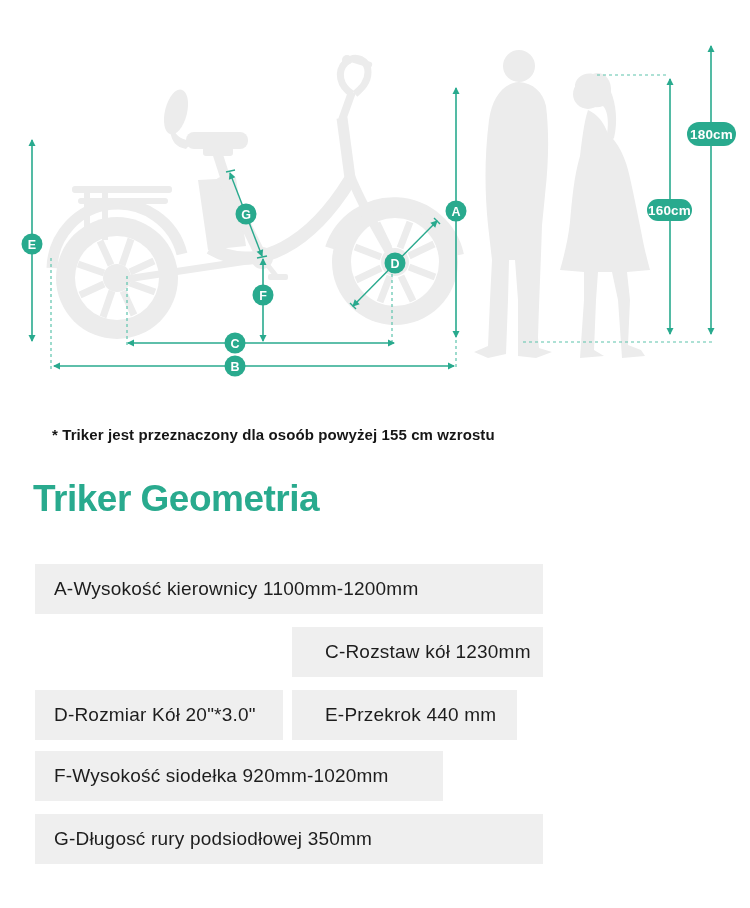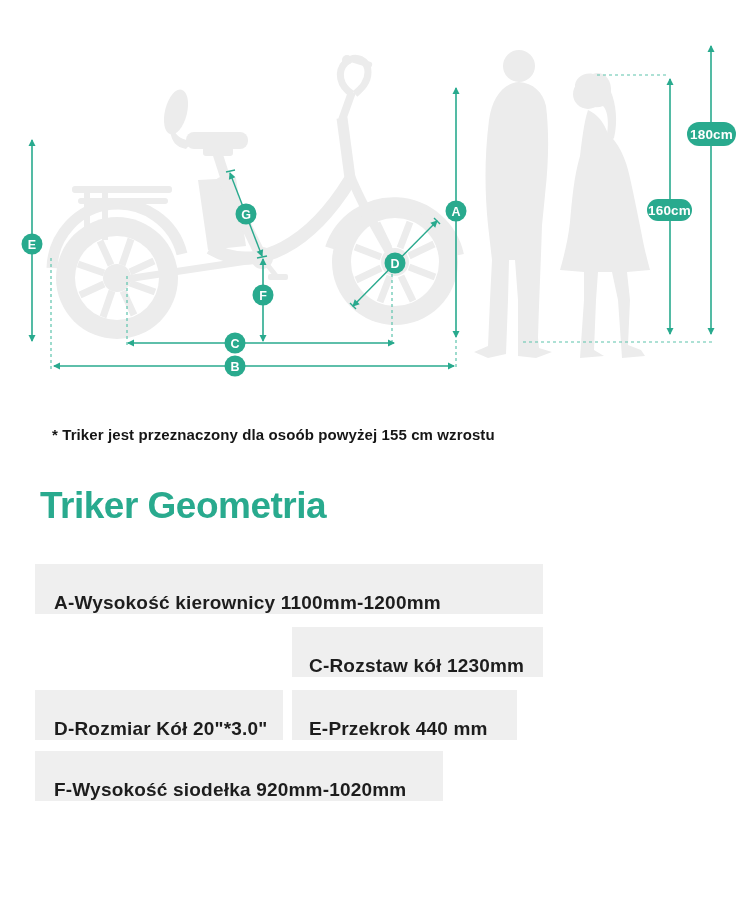--- a/index.html
+++ b/index.html
@@ -28,24 +28,24 @@
   .note{
     position:absolute;left:45px;top:426px;font-size:15px;font-weight:700;
     color:#161616;letter-spacing:.1px;margin-left:7px;
   }
   .title{
     position:absolute;left:33px;top:478px;font-size:37px;font-weight:700;
     color:var(--accent,#29aa8e);letter-spacing:-.5px;
   }
   .spec{
     position:absolute;background:var(--box_bg,#efefef);
-    display:flex;align-items:flex-end;padding-left:19px;
-    font-size:19px;font-weight:700;color:var(--text,#1d1d1d);letter-spacing:.2px;
-  }
-  .spec.right{padding-left:17px;}
+    display:flex;align-items:center;padding-left:19px;
+    font-size:19px;font-weight:400;color:var(--text,#1d1d1d);letter-spacing:.2px;
+  }
+  .spec.right{padding-left:33px;}
 </style>
 </head>
 <body>
 
 <div class="page">
 
   <svg class="diagram-svg" width="750" height="420" viewBox="0 0 750 420">
     <defs>
       <marker id="ah" markerWidth="8" markerHeight="8" refX="6.5" refY="4" orient="auto-start-reverse" markerUnits="userSpaceOnUse" viewBox="0 0 8 8">
         <path d="M0.5,0.5 L7.5,4 L0.5,7.5 Z" fill="#29aa8e"></path>
@@ -206,35 +206,38 @@
 
     <g>
       <line class="dim" x1="711" y1="46" x2="711" y2="334" marker-start="url(#ah)" marker-end="url(#ah)"></line>
       <rect class="badge" x="687" y="122" width="49" height="24" rx="12"></rect>
       <text class="pill-t" x="711.5" y="138.5">180cm</text>
     </g>
   </svg>
 
   <div class="note">* Triker jest przeznaczony dla osoób powyżej 155 cm wzrostu</div>
 
-  <h1 class="title" style="margin:7px">Triker Geometria</h1>
+  <h1 class="title" style="margin:0">Triker Geometria</h1>
 
   <div class="spec" style="left:35px;top:564px;width:508px;height:50px">
     <span>A-Wysokość kierownicy 1100mm-1200mm</span>
   </div>
 
   <div class="spec right" style="left:292px;top:627px;width:251px;height:50px">
     <span>C-Rozstaw kół  1230mm</span>
   </div>
 
   <div class="spec" style="left:35px;top:690px;width:248px;height:50px">
     <span>D-Rozmiar Kół 20"*3.0"</span>
   </div>
   <div class="spec right" style="left:292px;top:690px;width:225px;height:50px">
     <span>E-Przekrok 440 mm</span>
   </div>
 
   <div class="spec" style="left:35px;top:751px;width:408px;height:50px">
     <span>F-Wysokość siodełka 920mm-1020mm</span>
   </div>
 
+  <div class="spec" style="left:35px;top:814px;width:508px;height:50px">
+    <span>G-Długosć rury podsiodłowej 350mm</span>
+  </div>
 
 </div>
 
 </body></html>

